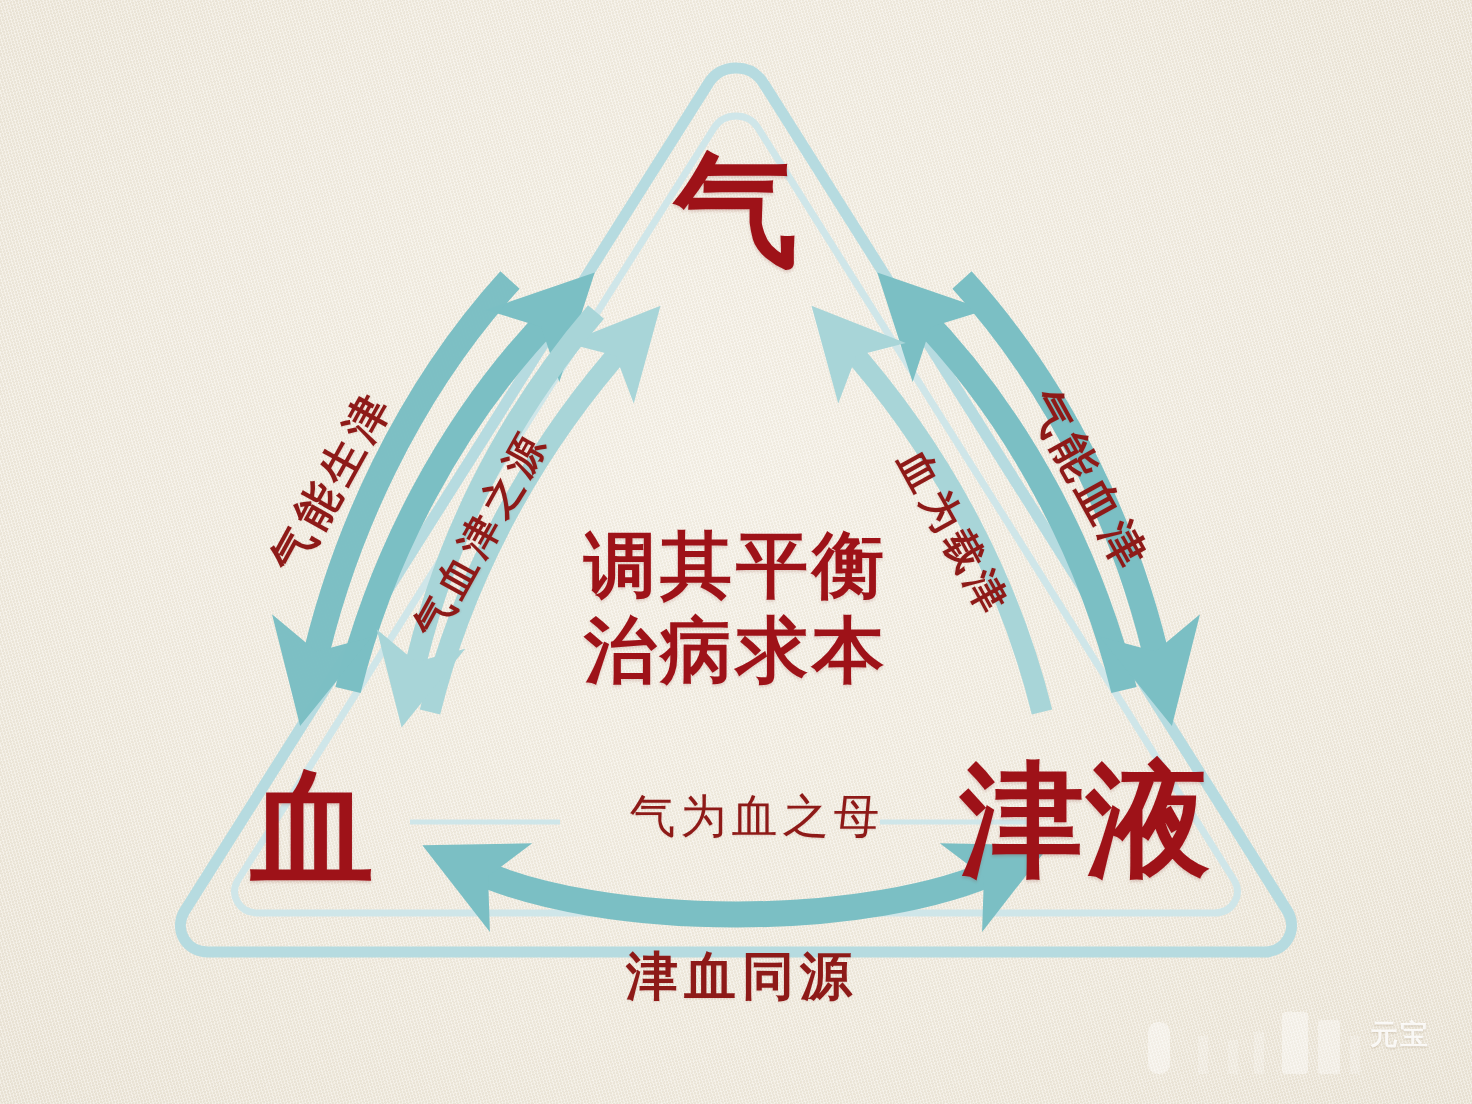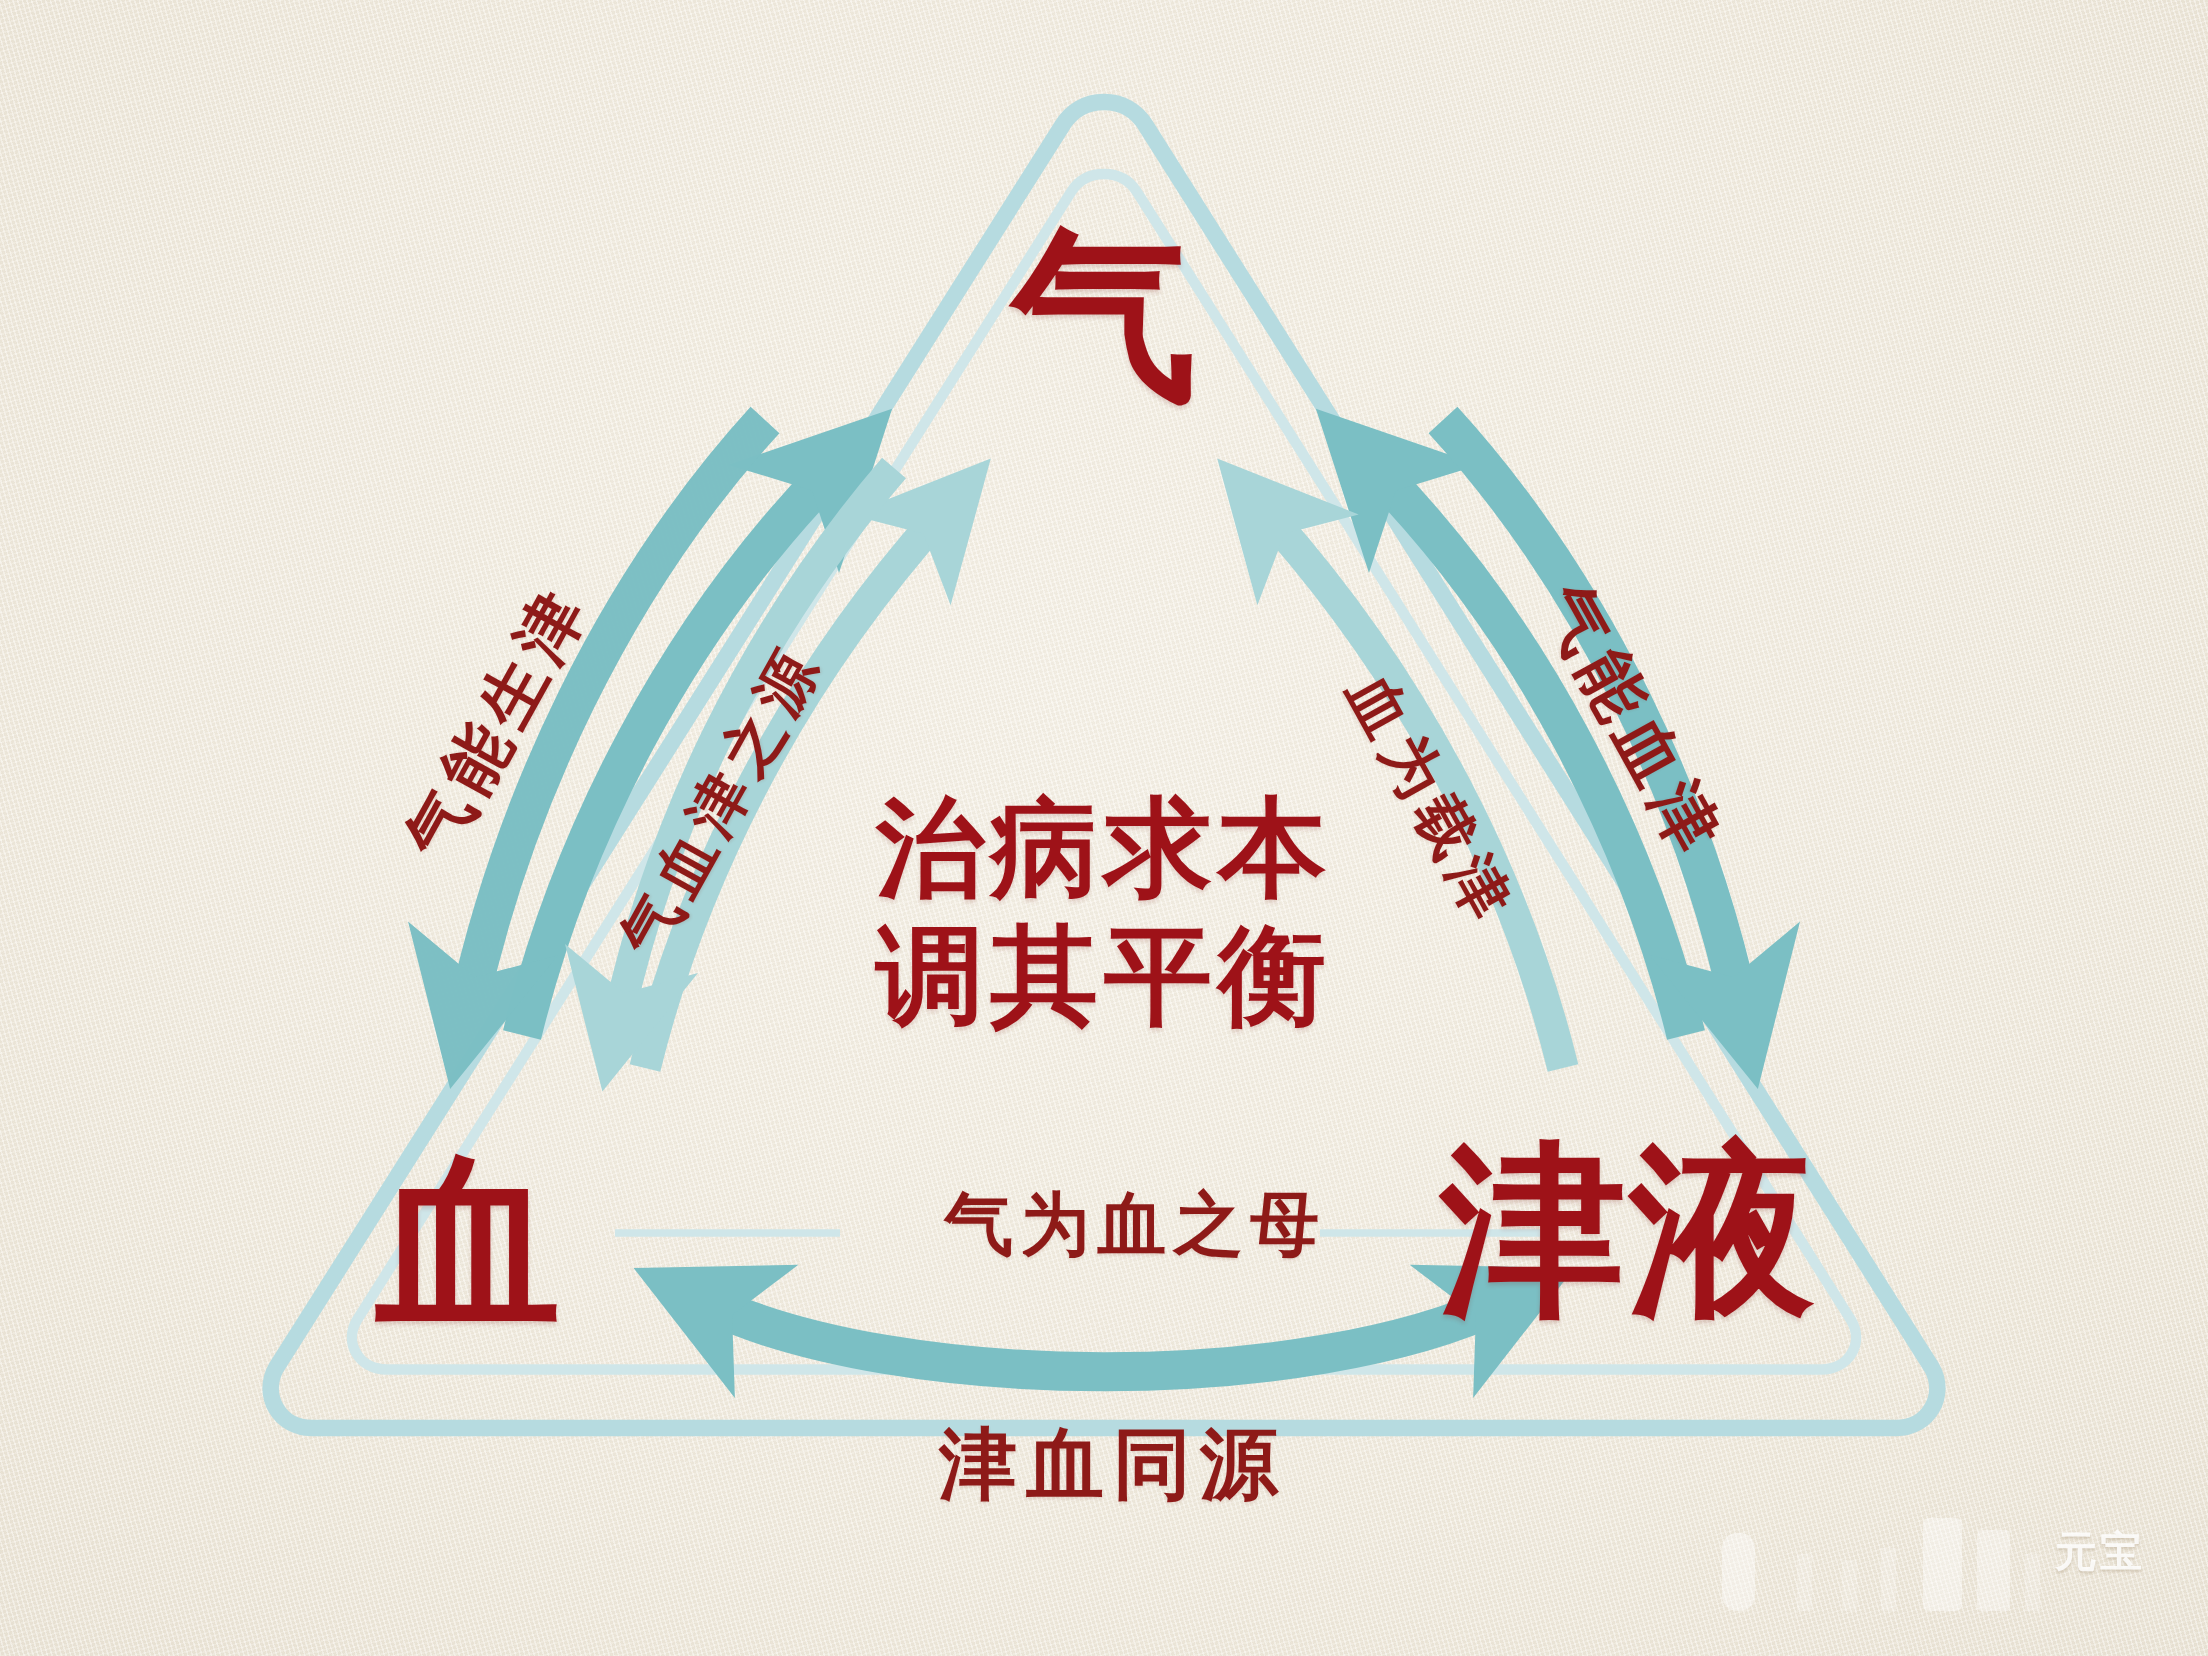--- a/index.html
+++ b/index.html
@@ -129,21 +129,21 @@
     letter-spacing: 6px;
     transform: rotate(61deg);
     transform-origin: 50% 50%;
   }
   #label-qi-wei-xue-zhi-mu {
     left: 0; right: 0;
     top: 786px;
     text-align: center;
     font-size: 46px;
     letter-spacing: 5px;
-    font-weight: 700;
+    font-weight: 400;
     padding-left: 42px;
   }
   #label-jin-xue-tong-yuan {
     left: 0; right: 0;
     top: 942px;
     text-align: center;
     font-size: 52px;
     letter-spacing: 6px;
     padding-left: 12px;
   }
@@ -242,22 +242,22 @@
     <g>
       <line x1="880" y1="822" x2="1030" y2="822" stroke="#cfe6e9" stroke-width="5"></line>
     </g>
   </svg>
 
   <div class="node-label" id="node-qi">气</div>
   <div class="node-label" id="node-xue">血</div>
   <div class="node-label" id="node-jinye">津液</div>
 
   <div id="center-block">
+    <div>调其平衡</div>
     <div>治病求本</div>
-    <div>调其平衡</div>
   </div>
 
   <div class="edge-label" id="label-qi-sheng-jin">气能生津</div>
   <div class="edge-label" id="label-jin-xue-zhi-yuan">气血津之源</div>
   <div class="edge-label" id="label-qi-neng-xue-jin">气能血津</div>
   <div class="edge-label" id="label-xue-wei-zai-jin">血为载津</div>
   <div class="edge-label" id="label-qi-wei-xue-zhi-mu">气为血之母</div>
   <div class="edge-label" id="label-jin-xue-tong-yuan">津血同源</div>
 
   <svg id="watermark" viewBox="0 0 300 96" aria-hidden="true">

